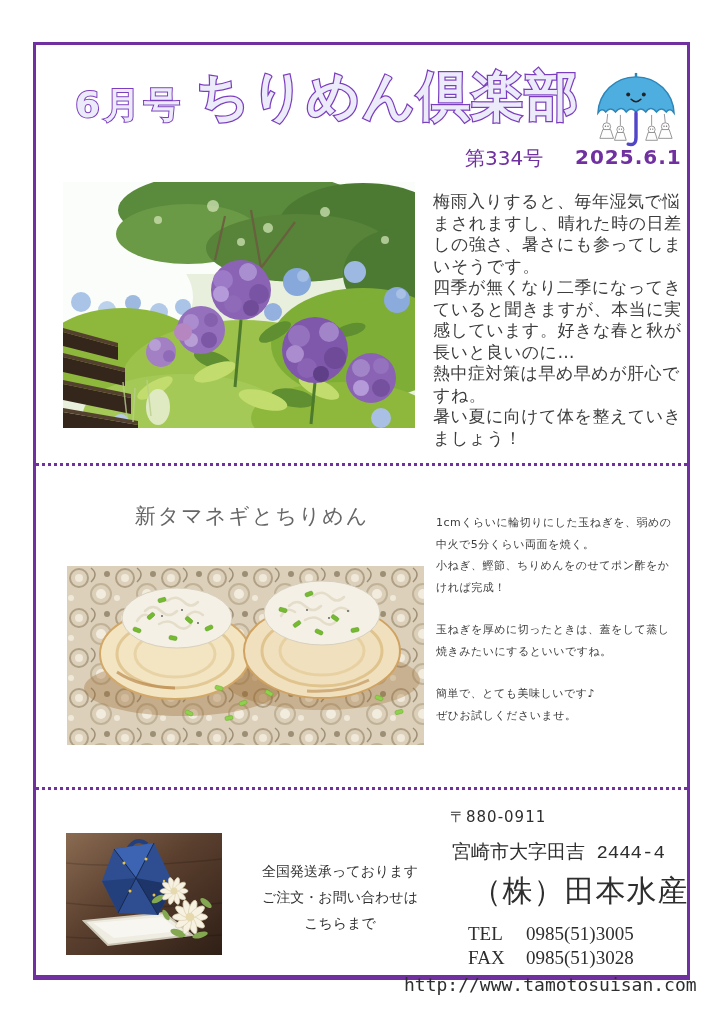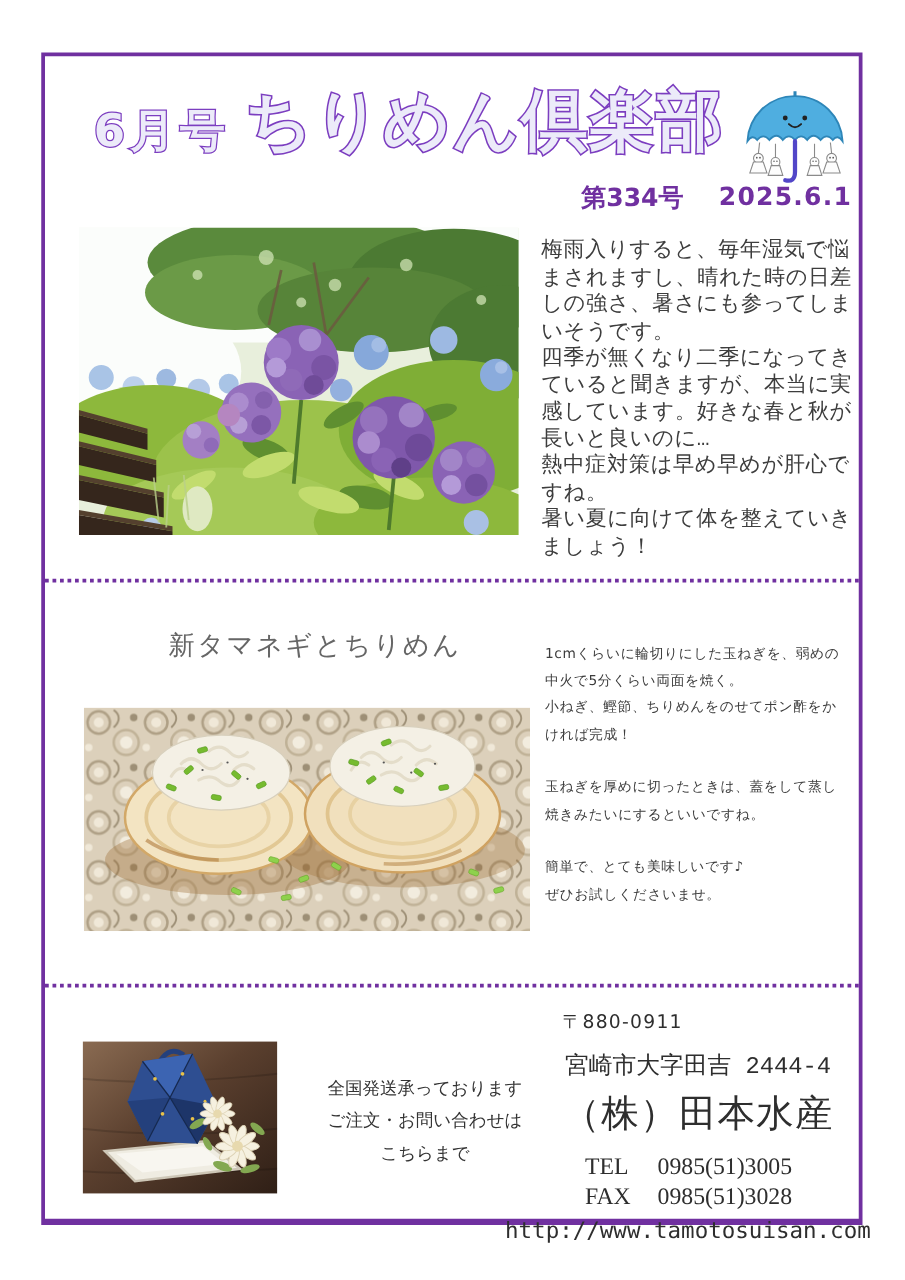--- a/index.html
+++ b/index.html
@@ -7,53 +7,53 @@
        font-family:"DejaVu Sans",sans-serif;color:#3d3d3d;}
   .frame{position:absolute;left:33px;top:42px;width:651px;height:930px;
          border:3px solid #7030A0;border-bottom-width:5px;background:#fff;}
   .abs{position:absolute;}
 
   
   .month-label{left:39px;top:36px;font-size:36px;font-weight:bold;letter-spacing:4px;
      color:#ecebf9;-webkit-text-stroke:2px #7c3ec0;paint-order:stroke fill;}
   .main-title{left:160px;top:16px;margin:0;font-size:53px;font-weight:bold;letter-spacing:1px;
      color:#ecebf9;-webkit-text-stroke:2.5px #7c3ec0;paint-order:stroke fill;}
-  .issue-no{left:429px;top:100px;font-size:20px;font-weight:bold;color:#7030A0;}
+  .issue-no{left:429px;top:100px;font-size:20px;font-weight:normal;color:#7030A0;}
   .issue-date{left:539px;top:100px;font-size:20px;font-weight:bold;color:#7030A0;letter-spacing:1px;}
   .umbrella-wrap{left:556px;top:26px;width:88px;height:82px;}
 
   
   .photo{overflow:hidden;}
   .photo svg{display:block;}
   .hydrangea{left:27px;top:137px;width:352px;height:246px;}
   .food{left:31px;top:521px;width:357px;height:179px;}
   .ornament{left:30px;top:788px;width:156px;height:122px;}
 
   
   .greeting{left:397px;top:146px;width:260px;font-size:17px;line-height:21.5px;
             letter-spacing:0.5px;}
-  .greeting .para{margin:0;font-family:Liberation Mono, monospace;}
+  .greeting .para{margin:0;}
   .divider{left:0;right:0;height:0;border-top:3px dotted #7030A0;}
   .sep1{top:418px;}
   .sep2{top:742px;}
   .recipe-title{left:40px;top:457px;width:352px;text-align:center;font-size:21px;
                 color:#666;letter-spacing:2px;}
   .recipe-text{left:400px;top:467px;width:244px;font-size:11px;line-height:21.5px;
                letter-spacing:0.5px;}
   .recipe-text .group{margin:0;}
   .recipe-text .group.gap{margin-top:21px;}
   .recipe-text .para{margin:0;}
 
   
   .shipping{left:174px;top:813px;width:260px;text-align:center;font-size:14px;
             line-height:26px;color:#333;}
   .company-info{left:414px;top:763px;width:260px;color:#2e2e2e;}
   .postal{font-size:15px;letter-spacing:1px;margin:0 0 12px 0;}
   .addr{font-size:19px;margin:0 0 6px 2px;font-family:Liberation Mono, monospace;}
-  .company{font-size:30px;margin:0 0 10px 0;letter-spacing:1px;}
+  .company{font-size:30px;margin:0 0 10px 0;letter-spacing:1px;text-align:center;}
   .telfax{font-family:Liberation Serif, serif;font-size:19px;line-height:24px;
           margin-left:18px;}
   .telfax .lbl{display:inline-block;width:58px;}
   .url{font-family:"DejaVu Sans Mono",monospace;font-size:18px;margin:4px 0 0 -46px;
        white-space:nowrap;}
 </style>
 </head>
 <body>
 
 <div class="frame">

